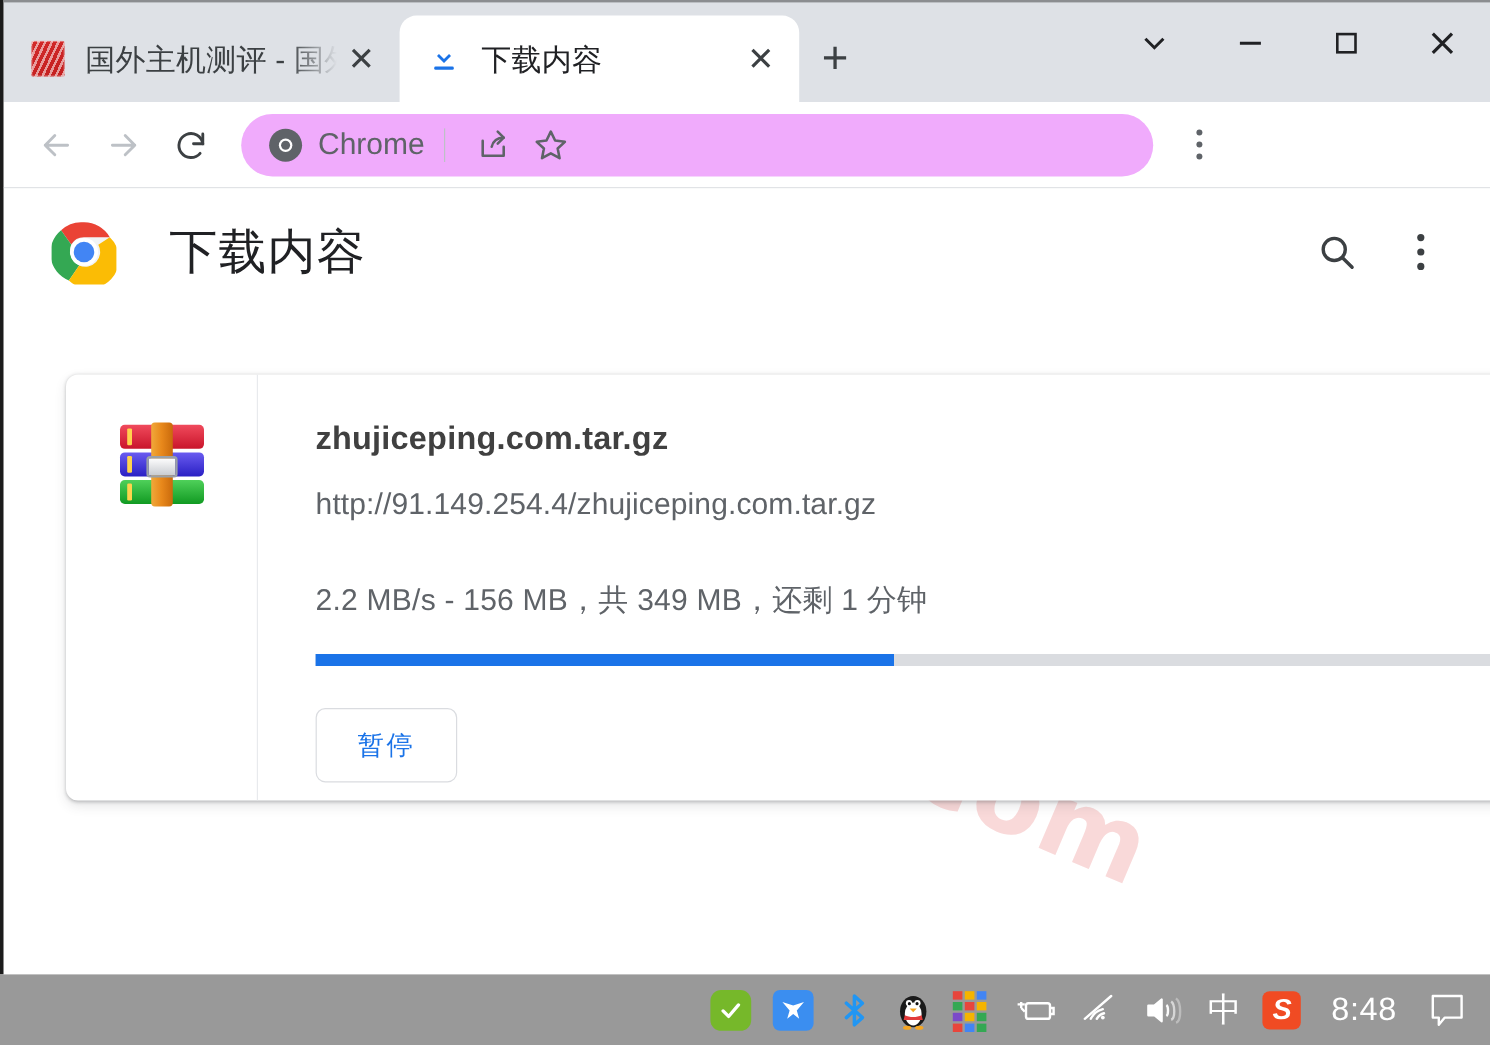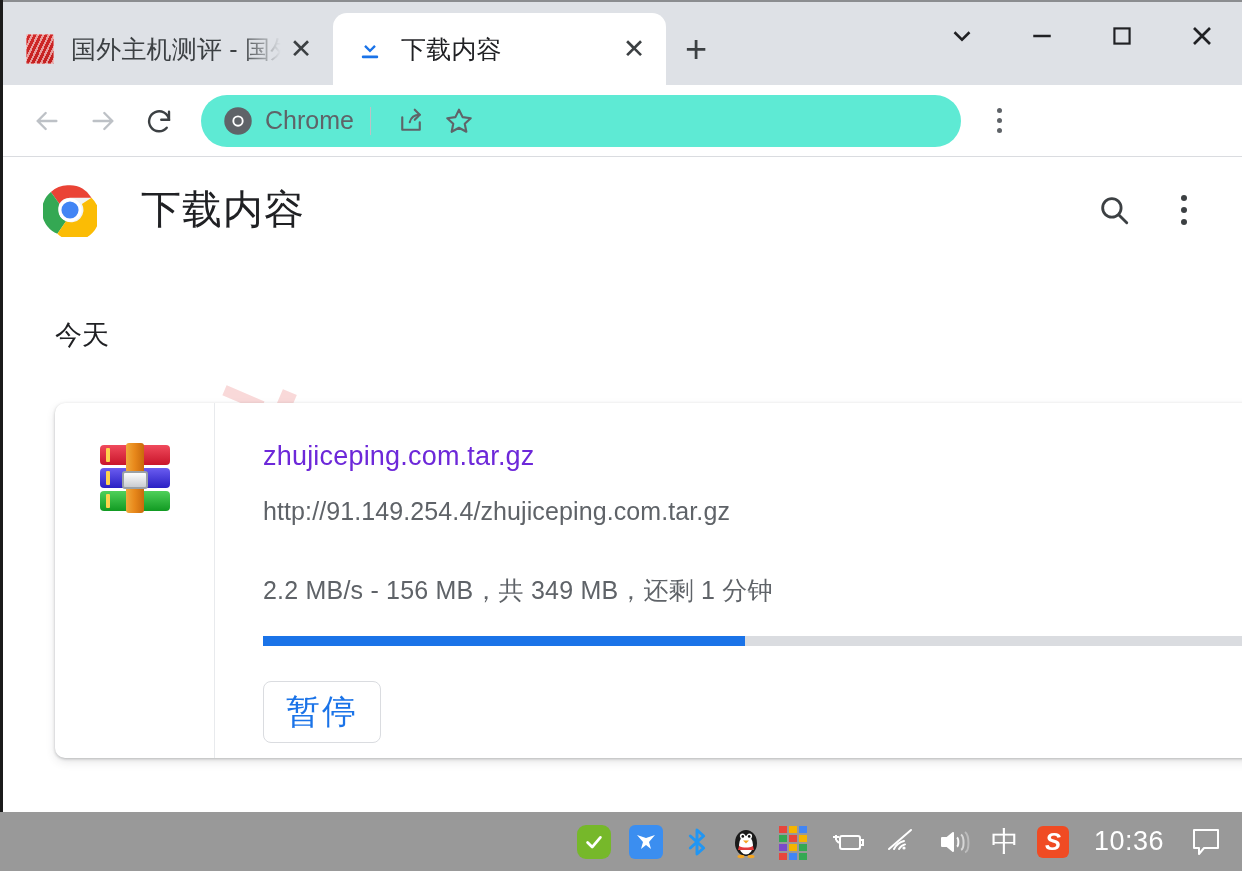--- a/index.html
+++ b/index.html
@@ -106,21 +106,21 @@
   .nav-btn {
     width: 56px; height: 56px;
     display: flex; align-items: center; justify-content: center;
     cursor: pointer; color: #5f6368;
   }
   .nav-btn.disabled { color: #bdc1c6; }
   .omnibox {
     flex: 1 1 auto;
     height: 52px;
     margin: 0 10px 0 14px;
-    background: #5eead4;
+    background: #f0abfc;
     border-radius: 26px;
     display: flex;
     align-items: center;
     padding: 0 10px 0 22px;
     max-width: 760px;
   }
   .chrome-mini { flex: 0 0 30px; margin-right: 12px; display:flex; }
   .omni-brand { font-size: 25px; color: #5f6368; white-space: nowrap; }
   .omni-sep { width: 1px; height: 28px; background: #bdc1c6; margin: 0 16px; flex: 0 0 1px; }
   .omni-url {
@@ -228,42 +228,42 @@
     background: linear-gradient(90deg,#f0a93a 0%,#e8881b 48%,#c96a0c 100%);
     border-radius: 3px;
   }
   .rar-icon .buckle {
     position: absolute; left: 22px; top: 26px; width: 26px; height: 18px;
     background: linear-gradient(180deg,#fdfdfd 0%,#c9ccd1 100%);
     border: 2px solid #9aa0a6; border-radius: 3px;
   }
   .dl-body { flex: 1 1 auto; padding: 38px 0 0 48px; position: relative; }
   .dl-filename {
-    font-size: 27px; font-weight: 400; color: #6d28d9;
+    font-size: 27px; font-weight: 700; color: #404040;
     cursor: pointer; display: inline-block; letter-spacing: .2px;
   }
   .dl-url {
     font-size: 25px; color: #5f6368;
     margin-top: 25px; letter-spacing: .1px;
   }
   .dl-status {
     font-size: 25px; color: #5f6368;
     margin-top: 48px; letter-spacing: .2px;
   }
   .dl-progress-track {
     position: absolute; left: 48px; right: -48px; top: 233px;
     height: 10px; background: #dadce0; border-radius: 0;
   }
   .dl-progress-fill { height: 10px; background: #1a73e8; }
   .dl-actions { position: absolute; left: 48px; top: 278px; display: flex; gap: 18px; }
   .dl-btn {
     min-width: 118px; height: 62px;
     border: 1px solid #dadce0; border-radius: 8px;
     background: #ffffff; color: #1a73e8;
-    font-size: 34px; font-family: inherit;
+    font-size: 22px; font-family: inherit;
     display: flex; align-items: center; justify-content: center;
     cursor: pointer; padding: 0 20px; letter-spacing: 2px;
   }
 
   
   .taskbar {
     position: absolute; left: 0; bottom: 0;
     width: 1242px; height: 59px;
     background: #999999;
     display: flex; align-items: center; justify-content: flex-end;
@@ -422,21 +422,20 @@
             <path d="M15.5 15.5L21 21"></path>
           </svg>
         </span>
         <span class="hdr-dots">
           <i></i>
             <i></i>
             <i></i>
         </span>
       </div>
 
-      <div class="date-group">今天</div>
 
       <div class="dl-card">
         <div class="dl-icon-col">
           <span class="rar-icon">
             <span class="band b1"></span>
             <span class="band b2"></span>
             <span class="band b3"></span>
             <span class="nick" style="left:6px; top:3px;"></span>
             <span class="nick" style="left:6px; top:26px;"></span>
             <span class="nick" style="left:6px; top:49px;"></span>
@@ -546,21 +545,21 @@
     </div>
 
     <div class="tb-item">
       <span class="tb-char">中</span>
     </div>
 
     <div class="tb-item">
       <span class="ico-sogou">S</span>
     </div>
 
-    <div class="tb-clock">10:36</div>
+    <div class="tb-clock">8:48</div>
 
     <div class="tb-item">
       <svg width="34" height="32" viewBox="0 0 34 32" fill="none" stroke="#ffffff" stroke-width="2" stroke-linejoin="round">
         <path d="M5 4h24v18H15l-5 6v-6H5z"></path>
       </svg>
     </div>
   </div>
 </div>
 
 </body></html>

